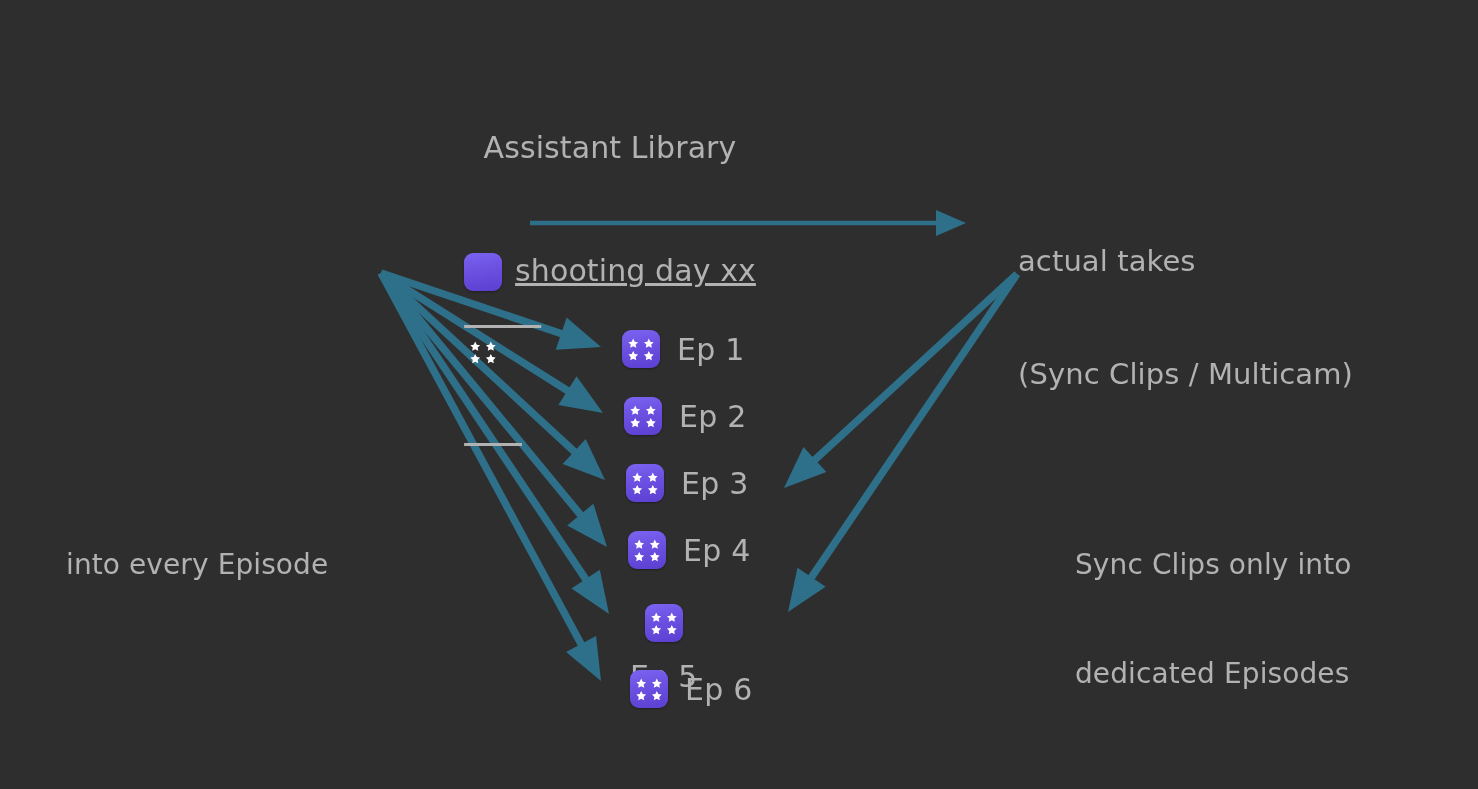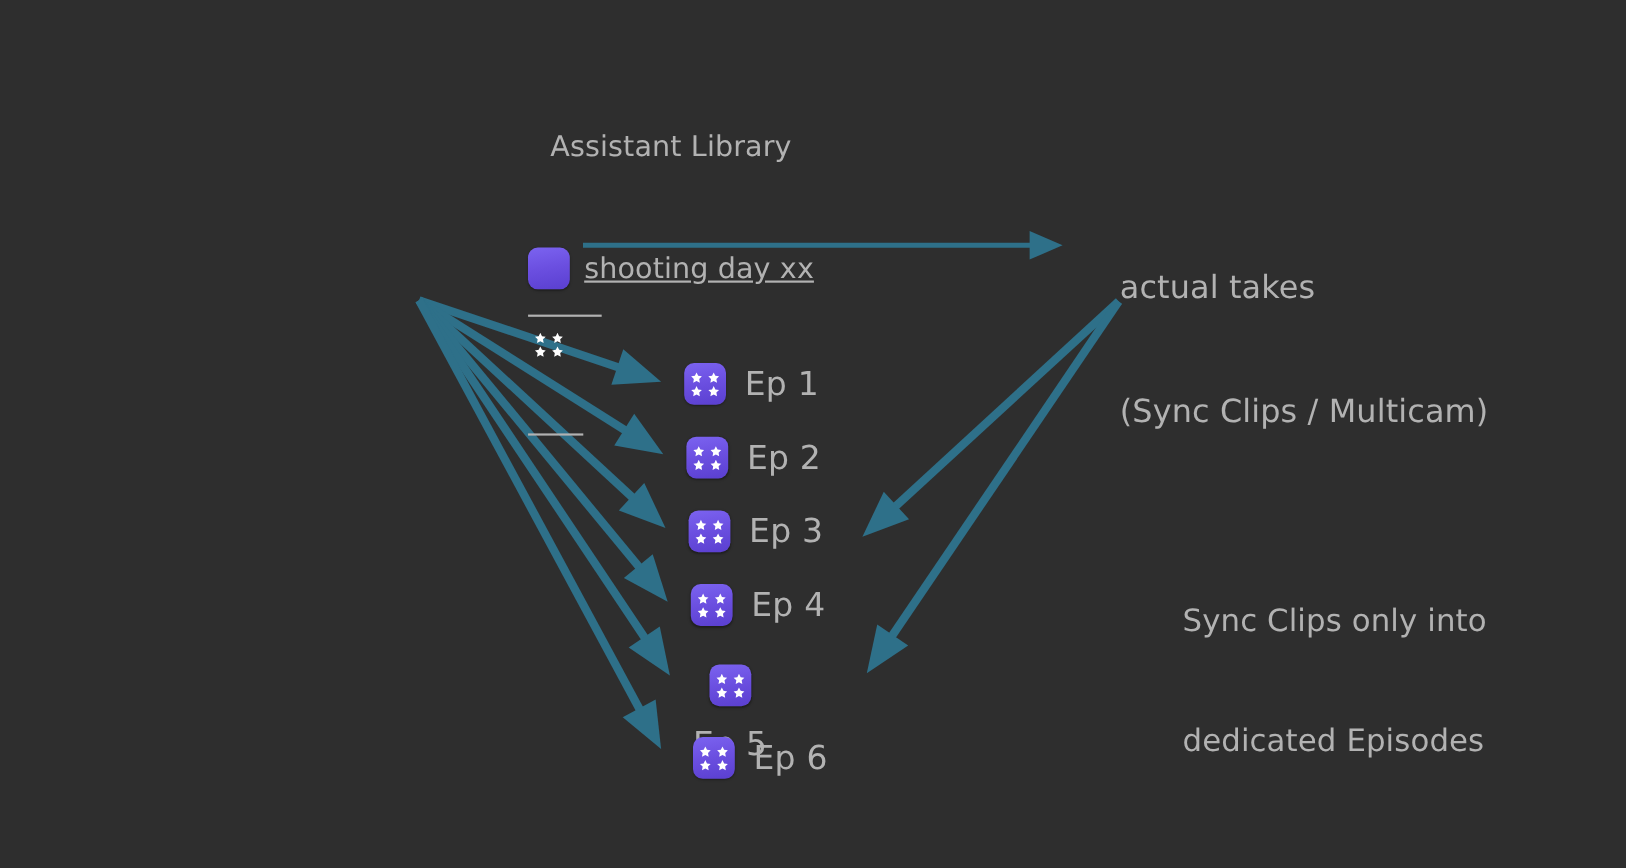--- a/index.html
+++ b/index.html
@@ -34,21 +34,21 @@
     line-height: 1.30;
     white-space: pre;
     letter-spacing: .1px;
   }
 
   .title-block {
     left: 0;
     top: 48px;
     width: 1220px;
     text-align: center;
-    font-size: 26px;
+    font-size: 30px;
     color: #b2b2b2;
     line-height: 1.33;
   }
   .title-line1 { display:block; }
   .title-line2 {
     display: flex;
     align-items: flex-end;
     justify-content: center;
     gap: 13px;
     margin-top: 4px;
@@ -153,20 +153,21 @@
     </span>
   </div>
 
 
   <div class="txt corner-label label-takes">
     <span class="lbl-l1">actual takes</span>
     <span class="lbl-l2">(Sync Clips / Multicam)</span>
   </div>
 
   <div class="txt note-left">
+    <span class="lbl-l2">into every Episode</span>
   </div>
 
   <div class="txt note-right">
     <span class="lbl-l1">Sync Clips only into</span>
     <span class="lbl-l2">dedicated Episodes</span>
   </div>
 
   <div id="episode-list">
       <div class="ep-row" style="left: 622px; top: 330px;">
         <span class="kw-icon">

